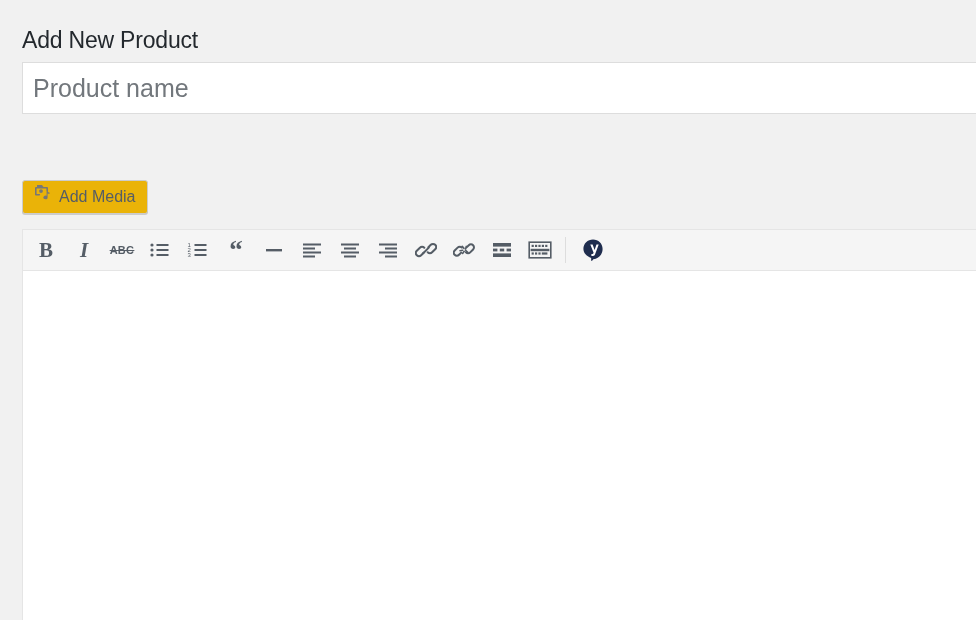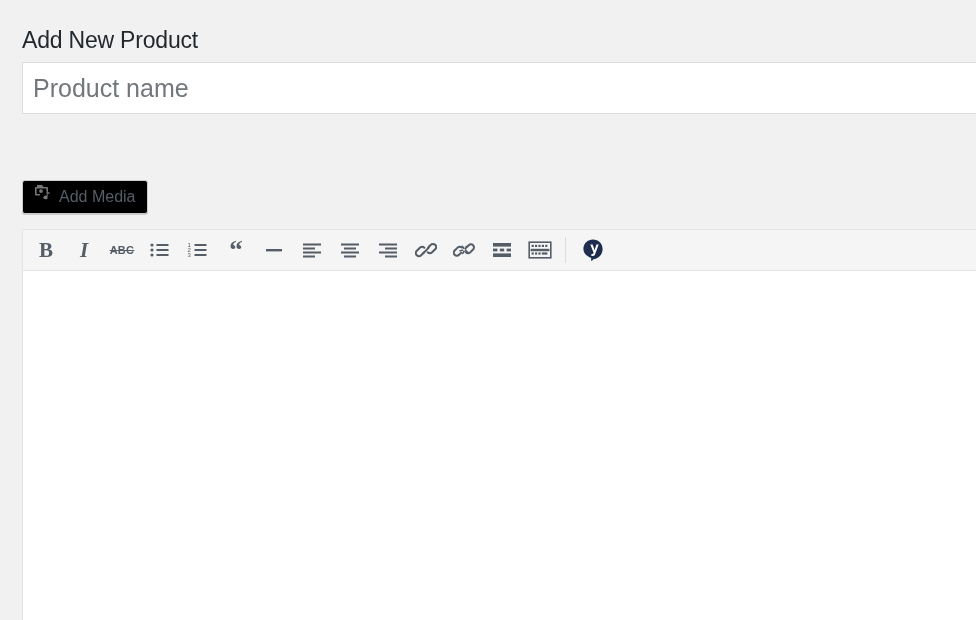--- a/index.html
+++ b/index.html
@@ -67,21 +67,21 @@
     top: 180px;
     width: 1010px;
     height: 41px;
   }
   .add-media-btn {
     display: inline-flex;
     align-items: center;
     gap: 7px;
     height: 34px;
     padding: 0 11px 0 9px;
-    background: #000000;
+    background: #eab308;
     border: 1px solid #ccc;
     border-radius: 3px;
     box-shadow: 0 1px 0 #ccc;
     color: #555d66;
     font-size: 16px;
     line-height: 32px;
     cursor: pointer;
     font-family: "Liberation Sans", sans-serif;
     box-sizing: border-box;
   }

